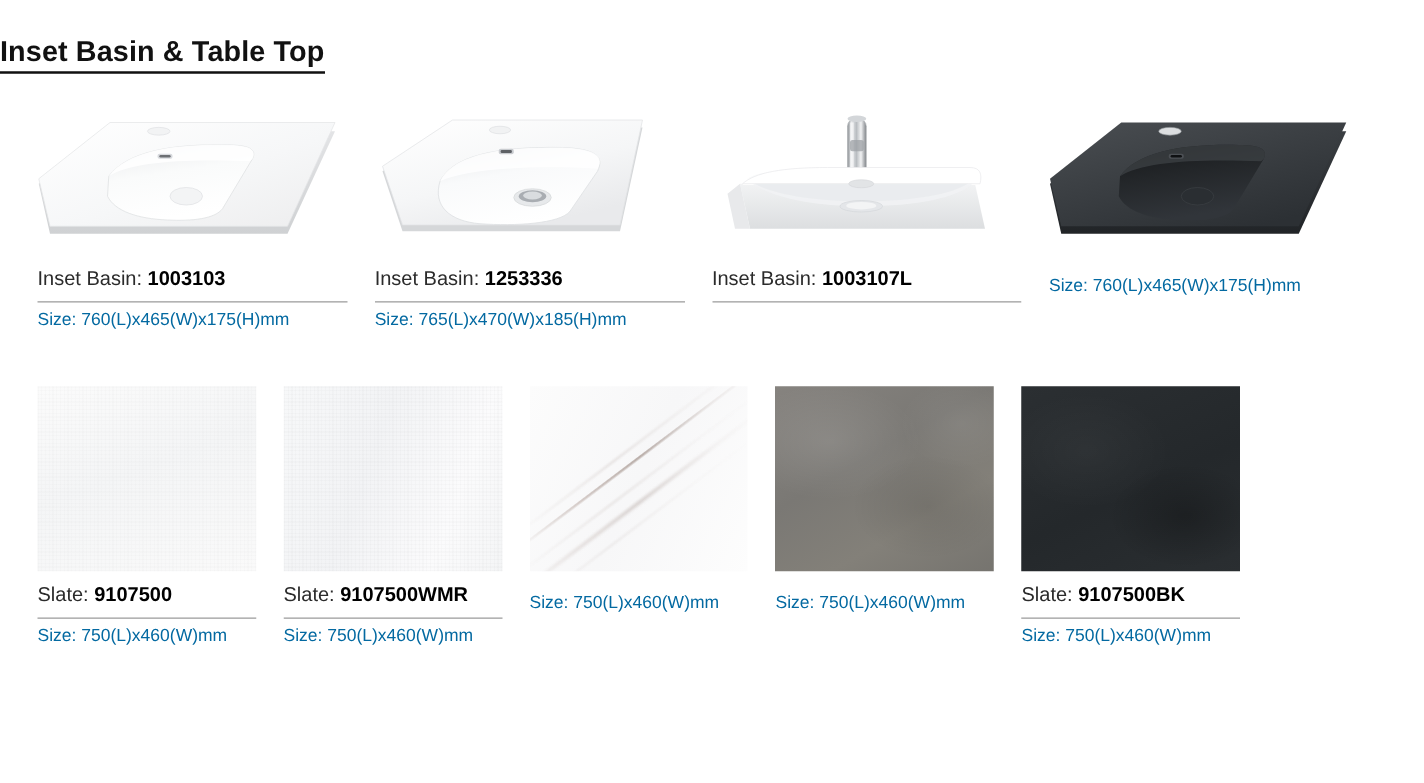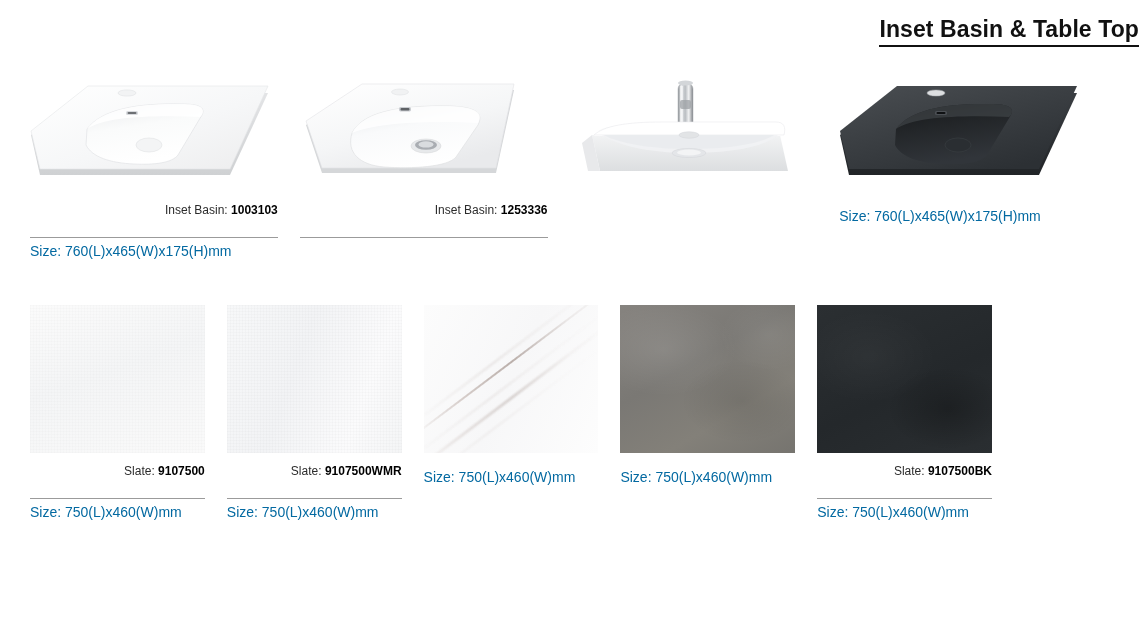--- a/index.html
+++ b/index.html
@@ -11,22 +11,22 @@
     width: 1139px;
     height: 626px;
     font-family: "Liberation Sans", sans-serif;
     color: #1a1a1a;
     overflow: hidden;
     position: relative;
   }
 
   
   .page-title-wrap {
-    text-align: right;
-    padding-top: 16px;
+    text-align: left;
+    padding-top: 28px;
   }
   .page-title {
     display: inline-block;
     font-size: 23px;
     font-weight: bold;
     letter-spacing: 0.1px;
     color: #111111;
     border-bottom: 2px solid #111111;
     padding-bottom: 2px;
   }
@@ -42,26 +42,25 @@
     flex: 1 1 0;
     padding-right: 22px;
     box-sizing: border-box;
   }
   .basin-img {
     height: 130px;
     position: relative;
   }
 
   .caption {
-    font-size: 12px;
+    font-size: 16px;
     color: #2b2b2b;
-    padding-bottom: 20px;
+    padding-bottom: 8px;
     border-bottom: 1px solid #9b9b9b;
     white-space: nowrap;
-    text-align: right;
   }
   .caption .code {
     font-weight: bold;
     color: #000;
   }
   .size-line {
     font-size: 14px;
     color: #0369a1;
     padding-top: 5px;
     white-space: nowrap;
@@ -219,20 +218,21 @@
         <rect x="100.5" y="35" width="9" height="2.4" rx="1" fill="#5e6165"></rect>
         <ellipse cx="126" cy="73" rx="15" ry="7" fill="#e7e9eb" stroke="#d6d8da" stroke-width="0.6"></ellipse>
         <ellipse cx="126" cy="72" rx="11" ry="4.8" fill="#a9adb2"></ellipse>
         <ellipse cx="126" cy="71.4" rx="7.5" ry="3.2" fill="#d9dcdf"></ellipse>
       </svg>
     </div>
     <div class="caption">
       <span>Inset Basin:</span>
       <span class="code">1253336</span>
     </div>
+    <div class="size-line">Size: 765(L)x470(W)x185(H)mm</div>
   </div>
 
   <div class="basin-cell">
     <div class="basin-img">
       <svg class="basin-svg" width="236" height="125" viewBox="0 0 236 125">
         <defs>
           <linearGradient id="w3top" x1="0" y1="0" x2="0.4" y2="1">
             <stop offset="0%" stop-color="#ffffff"></stop>
               <stop offset="60%" stop-color="#f6f7f8"></stop>
               <stop offset="100%" stop-color="#eceded"></stop>
@@ -261,20 +261,24 @@
         <path d="M26,60 C30,55 40,52 60,52 L206,52 C214,52 216,56 214,62 L30,62 C25,62 24,62 26,60 Z" fill="#fafbfb"></path>
         <polygon points="26,58 212,58 214,63 24,63" fill="#ffffff"></polygon>
         <path d="M24,62 C34,53 56,49 92,49 L206,49 C214,49 216,54 214,62 Z" fill="#ffffff" stroke="#e9eaec" stroke-width="0.6"></path>
         <path d="M32,62 C46,72 78,80 120,80 C164,80 196,73 208,62 Z" fill="#f1f2f4" opacity="0.9"></path>
         <path d="M34,62 C48,70 80,76 120,76 C162,76 192,70 204,62 Z" fill="#e9ebed" opacity="0.85"></path>
         <ellipse cx="119" cy="62" rx="10" ry="3.2" fill="#e2e4e6" stroke="#d3d5d8" stroke-width="0.5"></ellipse>
         <ellipse cx="119" cy="80" rx="17" ry="4.6" fill="#e4e6e9" stroke="#d2d5d8" stroke-width="0.5"></ellipse>
         <ellipse cx="119" cy="79.5" rx="12" ry="3" fill="#f3f4f5"></ellipse>
       </svg>
     </div>
+    <div class="caption">
+      <span>Inset Basin:</span>
+      <span class="code">1003107L</span>
+    </div>
   </div>
 
   <div class="basin-cell">
     <div class="basin-img">
       <svg class="basin-svg" width="240" height="125" viewBox="0 0 240 125">
         <defs>
           <linearGradient id="b1top" x1="0" y1="0" x2="0.7" y2="1">
             <stop offset="0%" stop-color="#4a4e52"></stop>
               <stop offset="45%" stop-color="#3c4044"></stop>
               <stop offset="100%" stop-color="#2c3034"></stop>

